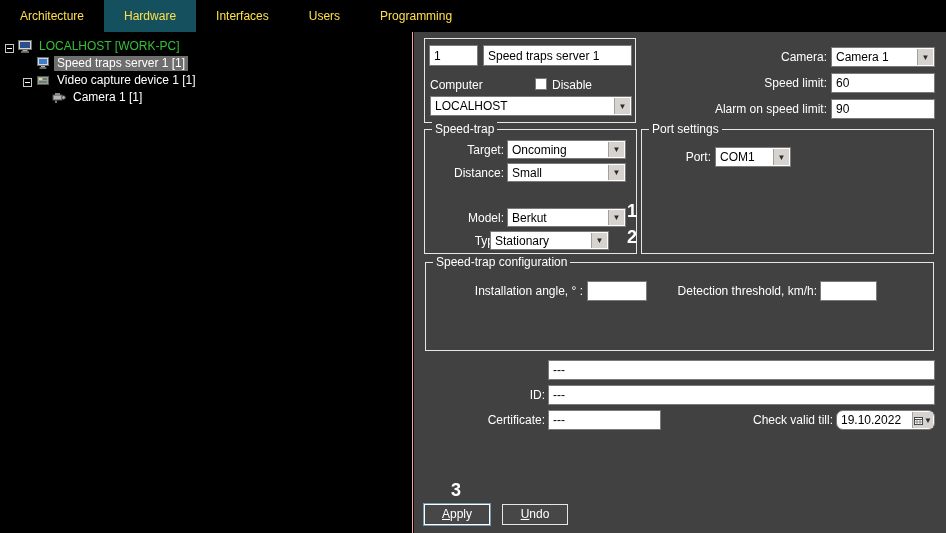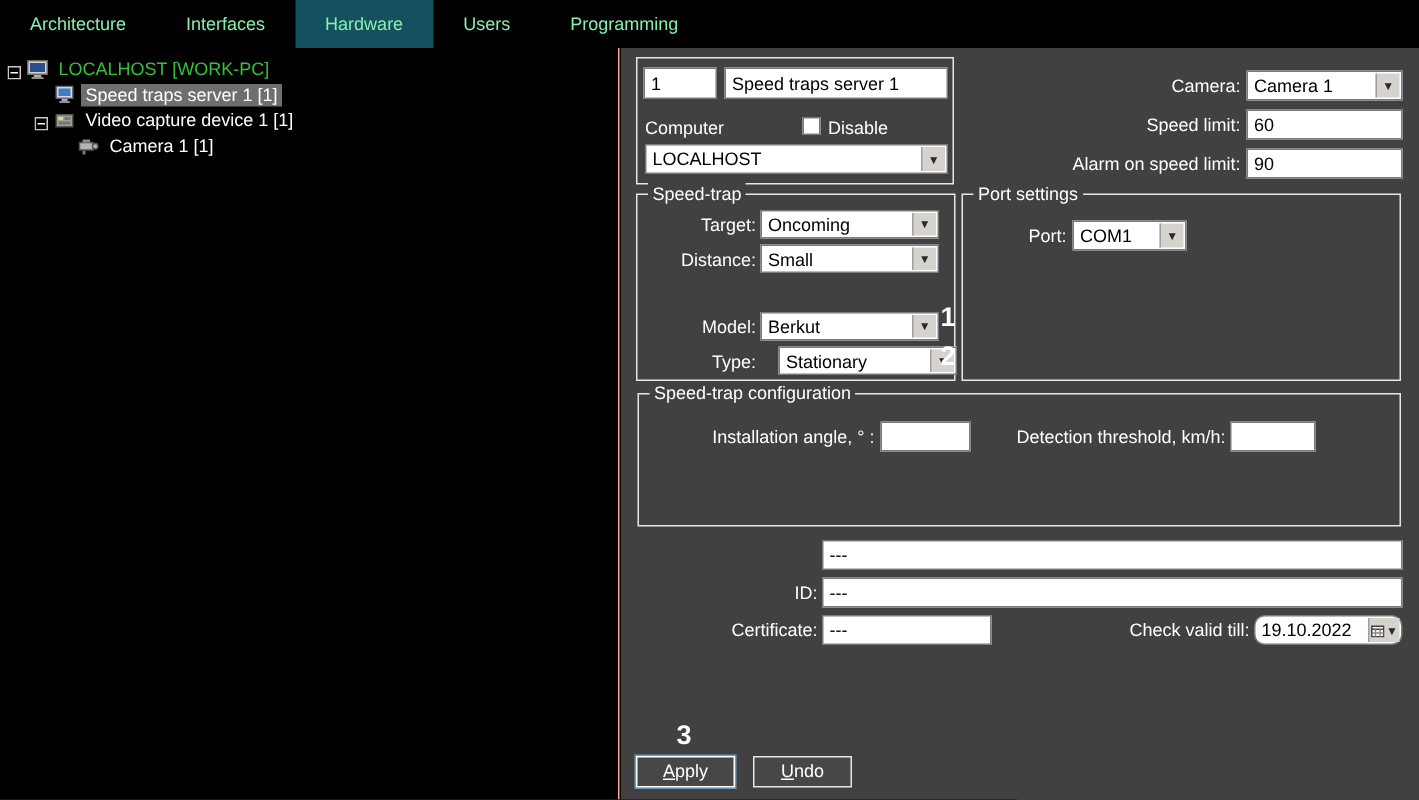--- a/index.html
+++ b/index.html
@@ -7,21 +7,21 @@
   body {
     position: relative;
     background: #000;
     font-family: "Liberation Sans", sans-serif;
     font-size: 12px;
     color: #fff;
     overflow: hidden;
   }
   
   .tabbar { position:absolute; left:0; top:0; width:946px; height:32px; background:#000; display:flex; align-items:stretch; }
-  .tab { display:flex; align-items:center; padding:4px 20px; color:#86efac; cursor:default; }
+  .tab { display:flex; align-items:center; padding:4px 20px; color:#fde047; cursor:default; }
   .tab.active { background:#15505f; }
   
   .tree-panel { position:absolute; left:0; top:32px; width:413px; height:501px; background:#000; border-right:1px solid #fca5a5; padding:6px 0 0 5px; }
   .tree-row { display:flex; align-items:center; height:17px; white-space:nowrap; }
   .expander { width:9px; height:9px; margin-right:4px; flex:none; display:inline-block; }
   .ticon { width:14px; height:13px; margin-right:4px; flex:none; display:inline-block; }
   .tree-label { padding:0 3px; line-height:15px; }
   .tree-label.root { color:#35c135; }
   .tree-label.sel { background:#6e6e6e; }
   
@@ -40,22 +40,22 @@
   .btn { position:absolute; width:66px; height:21px; background:#474747; border:1px solid #e6e6e6; color:#fff; text-align:center; line-height:19px; font-size:12px; cursor:default; }
   .btn.primary { border:1px solid #ffffff; box-shadow:0 0 0 1px #6f9db5; }
   .ul { text-decoration:underline; }
   .annot { position:absolute; font-weight:bold; font-size:18px; color:#fff; }
 </style>
 </head>
 <body>
 
 <div class="tabbar">
   <div class="tab">Architecture</div>
+  <div class="tab active">Hardware</div>
   <div class="tab">Interfaces</div>
-  <div class="tab active">Hardware</div>
   <div class="tab">Users</div>
   <div class="tab">Programming</div>
 </div>
 
 <div class="tree-panel">
   <div class="tree-row">
     <span class="expander">
       <svg width="9" height="9">
           <rect x="0.5" y="0.5" width="8" height="8" fill="#000" stroke="#c8c8c8"></rect>
           <line x1="2" y1="4.5" x2="7" y2="4.5" stroke="#fff" stroke-width="1"></line>
@@ -153,21 +153,21 @@
     <div class="dropdown" style="left:82px; top:33px; width:119px; height:19px;">
       <span class="dd-text">Small</span>
       <span class="dd-arrow">▼</span>
     </div>
     <span class="lbl" style="left:0px; top:78px; width:79px;">Model:</span>
     <div class="dropdown" style="left:82px; top:78px; width:119px; height:19px;">
       <span class="dd-text">Berkut</span>
       <span class="dd-arrow">▼</span>
     </div>
     <span class="lbl" style="left:0px; top:101px; width:79px;">Type:</span>
-    <div class="dropdown" style="left:94px; top:101px; width:119px; height:19px;">
+    <div class="dropdown" style="left:65px; top:101px; width:119px; height:19px;">
       <span class="dd-text">Stationary</span>
       <span class="dd-arrow">▼</span>
     </div>
   </div>
 
   <div class="annot" style="left:213px; top:169px;">1</div>
   <div class="annot" style="left:213px; top:195px;">2</div>
 
   <div class="groupbox" style="left:227px; top:97px; width:293px; height:125px;">
     <span class="gb-legend">Port settings</span>

